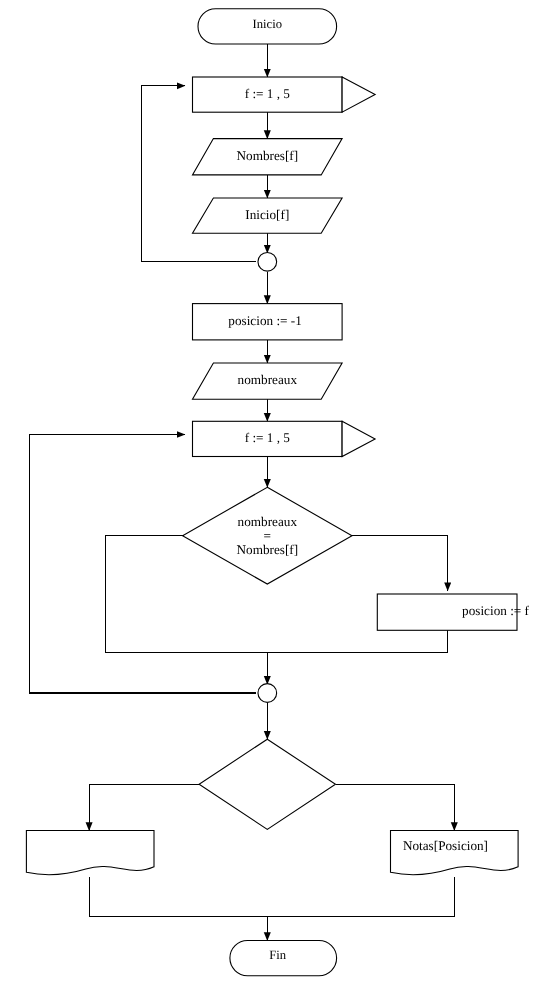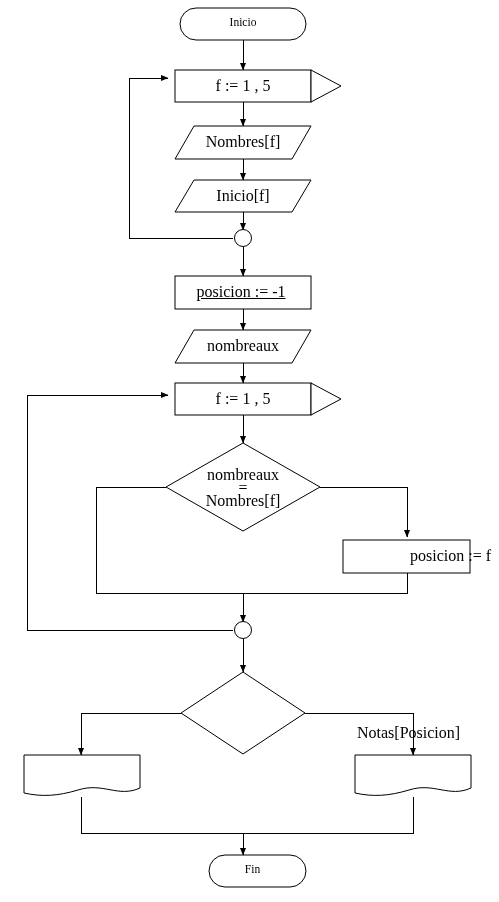--- a/index.html
+++ b/index.html
@@ -20,21 +20,21 @@
   }
   #canvas svg {
     position: absolute;
     left: 0;
     top: 0;
   }
   .node-label {
     position: absolute;
     text-align: center;
     color: #000000;
-    font-size: 16px;
+    font-size: 12px;
     line-height: 13px;
     white-space: pre-line;
     pointer-events: none;
     font-family: "Liberation Serif", "DejaVu Serif", serif;
   }
   .label-terminal { font-size: 11.5px; }
   .label-small { font-size: 10.5px; }
 </style>
 </head>
 <body>
@@ -126,31 +126,31 @@
   </svg>
 
   <div class="node-label label-terminal" style="left:180px; top:16px; width:126px;">Inicio</div>
 
   <div class="node-label" style="left:175px; top:79px; width:136px;">f := 1 , 5</div>
 
   <div class="node-label" style="left:175px; top:135px; width:136px;">Nombres[f]</div>
 
   <div class="node-label" style="left:175px; top:189px; width:136px;">Inicio[f]</div>
 
-  <div class="node-label" style="left:175px; top:285px; width:132px;text-decoration:underline;">posicion := -1</div>
+  <div class="node-label" style="left:175px; top:285px; width:132px;">posicion := -1</div>
 
   <div class="node-label" style="left:175px; top:339px; width:136px;">nombreaux</div>
 
   <div class="node-label" style="left:175px; top:392px; width:136px;">f := 1 , 5</div>
 
   <div class="node-label" style="left:178px; top:468px; width:130px;">nombreaux
 =
 Nombres[f]</div>
 
   <div class="node-label" style="left:343px; top:549px; width:127px;padding-left:44px;">posicion := f</div>
 
 
 
-  <div class="node-label" style="left:357px; top:726px; width:96px;text-align:center;">Notas[Posicion]</div>
+  <div class="node-label" style="left:357px; top:763px; width:96px;text-align:center;">Notas[Posicion]</div>
 
   <div class="node-label label-terminal" style="left:209px; top:863px; width:87px;">Fin</div>
 
 </div>
 
 </body></html>

